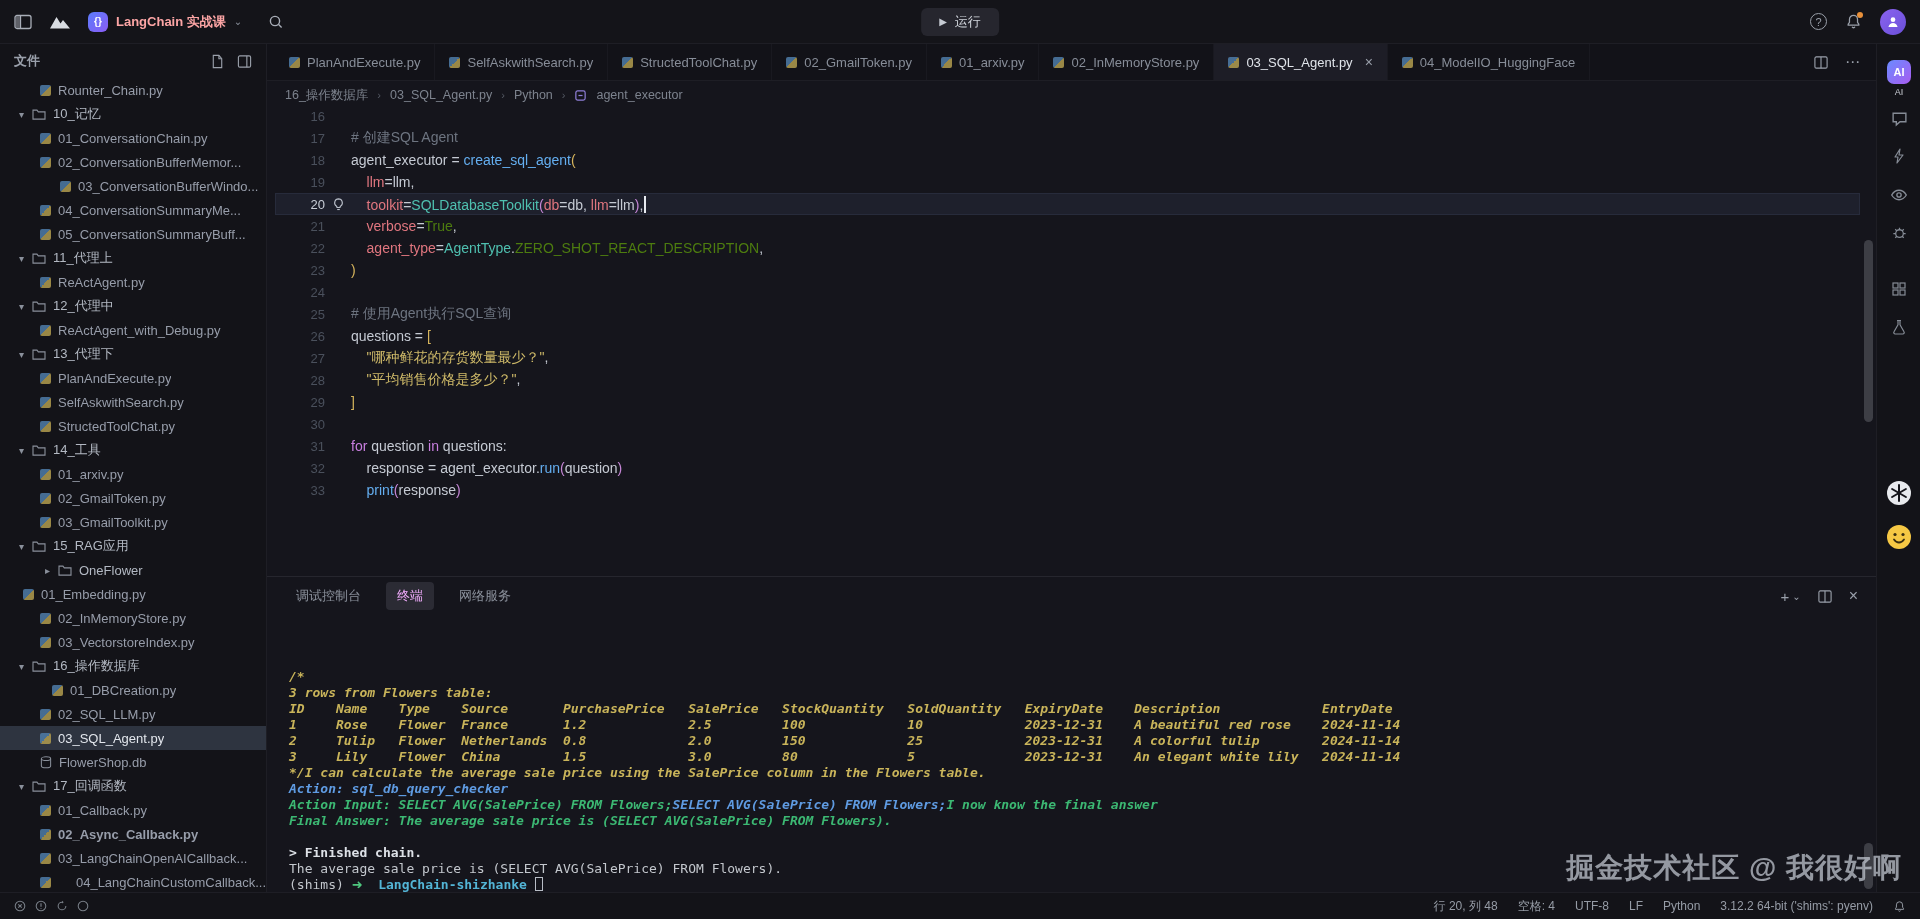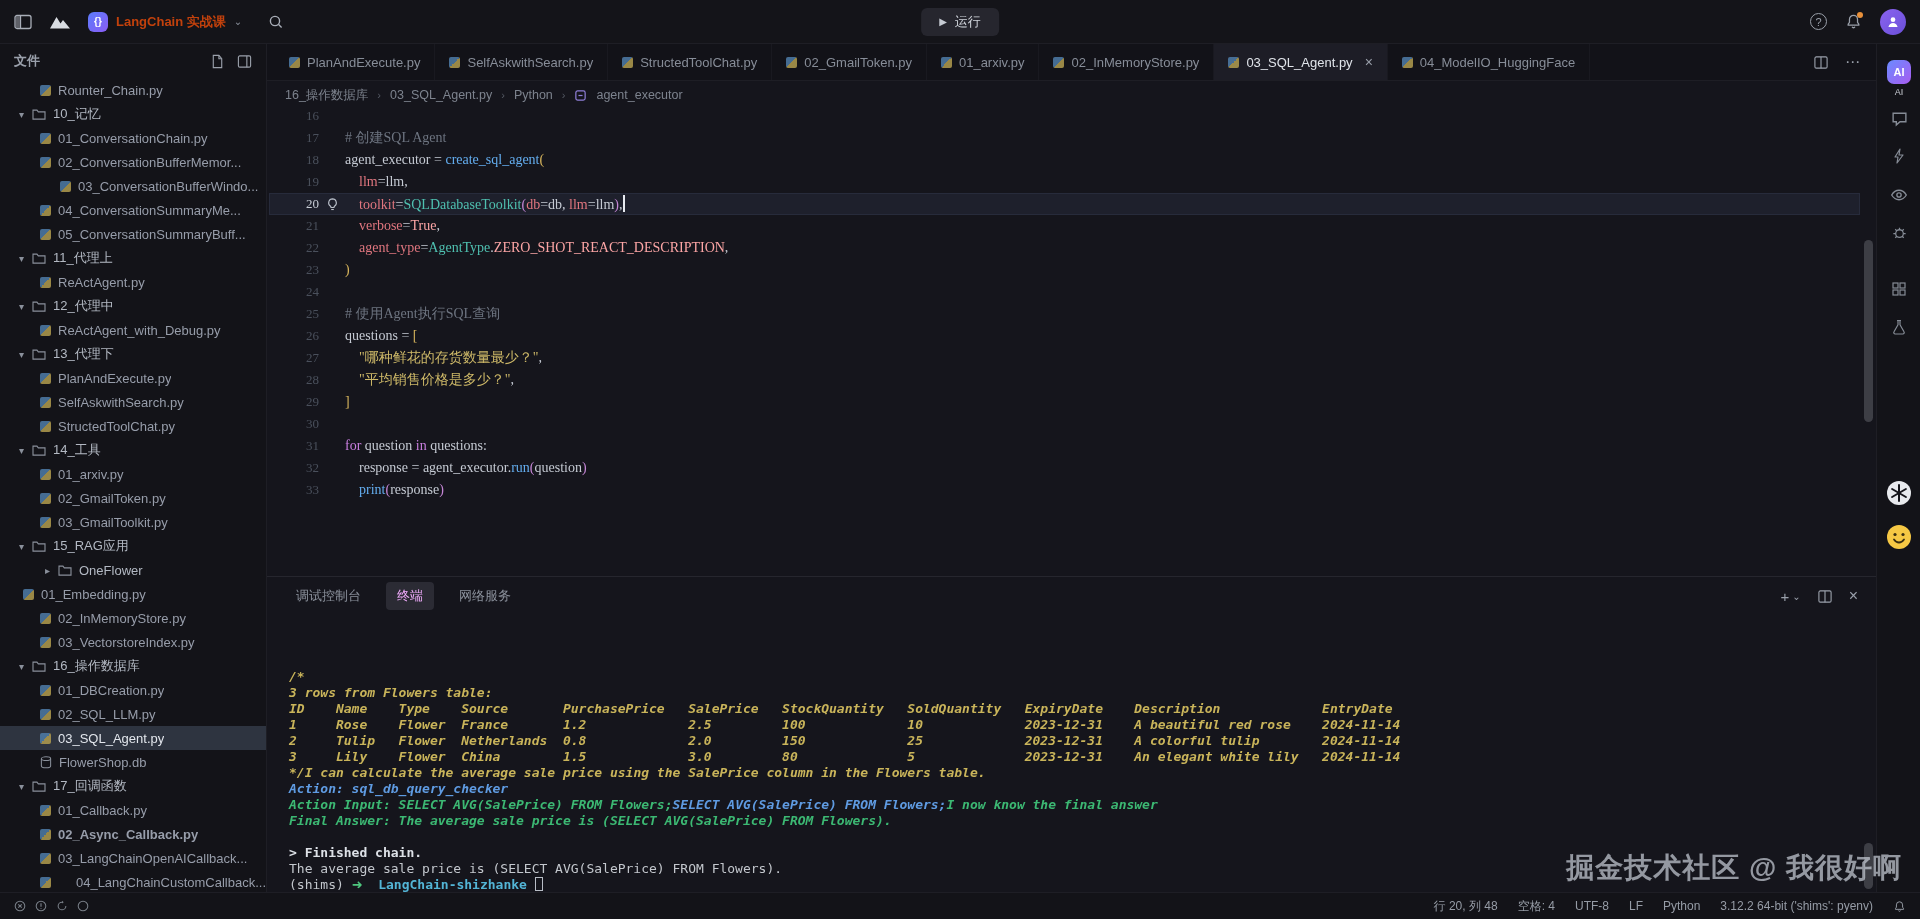--- a/index.html
+++ b/index.html
@@ -7,21 +7,21 @@
     font-family:"Liberation Sans","DejaVu Sans",sans-serif;color:#c5cad3}
   svg{display:block}
 
   
   #topbar{position:absolute;top:0;left:0;right:0;height:44px;background:#141419;
     border-bottom:1px solid #1e1e25;display:flex;align-items:center;padding:0 14px;z-index:6}
   .tb-left{display:flex;align-items:center;gap:16px}
   .proj-badge{display:flex;align-items:center;gap:8px}
   .proj-ic{width:20px;height:20px;border-radius:6px;background:linear-gradient(135deg,#5b7cfa,#8a5cf6);
     display:flex;align-items:center;justify-content:center;color:#fff;font-size:10px;font-weight:bold}
-  .proj-name{font-size:13px;font-weight:bold;color:#c2410c}
+  .proj-name{font-size:13px;font-weight:bold;color:#fca5a5}
   .tb-caret{color:#8b919c;font-size:10px}
   #run-btn{position:absolute;left:50%;transform:translateX(-50%);height:28px;background:#26262e;
     border-radius:6px;display:flex;align-items:center;gap:8px;padding:0 18px;color:#d0d4db;font-size:13px;cursor:pointer}
   #run-btn .play{font-size:10px;color:#c6cbd3}
   .tb-right{margin-left:auto;display:flex;align-items:center;gap:18px}
   .help-circle{width:17px;height:17px;border:1.4px solid #9aa0aa;border-radius:50%;display:flex;
     align-items:center;justify-content:center;font-size:11px;color:#9aa0aa}
   .bell-wrap{position:relative}
   .bell-dot{position:absolute;top:-1px;right:-1px;width:6px;height:6px;border-radius:50%;background:#e8903a}
   .avatar{width:26px;height:26px;border-radius:50%;background:linear-gradient(135deg,#8a63f0,#6a4fd8);
@@ -58,31 +58,31 @@
   .tab .close{margin-left:5px;font-size:14px;color:#9aa0ab}
   .tab-actions{position:absolute;right:0;top:0;bottom:0;display:flex;align-items:center;gap:16px;
     padding:0 16px;background:#121218;color:#9aa0ab}
   #breadcrumb{height:28px;flex:none;display:flex;align-items:center;gap:9px;padding:0 18px;
     font-size:12.5px;color:#7d838e}
   .bc-sep{color:#555a64;font-size:11px}
   .bc-item{cursor:pointer}
 
   
   #editor{flex:1;position:relative;overflow:hidden}
-  #code-lines{position:absolute;top:-4px;left:2px;right:16px;
-    font-family:Liberation Serif, serif;font-size:14px}
+  #code-lines{position:absolute;top:-4px;left:8px;right:16px;
+    font-family:Liberation Sans, sans-serif;font-size:14px}
   .cl{display:flex;height:22px;align-items:center;position:relative}
   .cl .gut{width:50px;flex:none;text-align:right;color:#4a505c;font-size:13px}
   .cl .marg{width:26px;flex:none;display:flex;justify-content:center}
   .cl .code{white-space:pre;flex:1}
   .cl.active{background:rgba(115,135,190,.10);box-shadow:inset 0 0 0 1px rgba(125,145,200,.10)}
   .cl.active .gut{color:#c8cdd6}
   .caret{display:inline-block;width:2px;height:17px;background:#e7eaf0;vertical-align:-3px;margin-left:1px}
   .c-com{color:#6d7480}.c-def{color:#c5cad3}.c-fn{color:#64aef0}.c-cls{color:#4fc0b0}
-  .c-kw{color:#c97fe0}.c-str{color:#ceb968}.c-num{color:#fca5a5}.c-par{color:#e0767f}
+  .c-kw{color:#c97fe0}.c-str{color:#ceb968}.c-num{color:#4d7c0f}.c-par{color:#e0767f}
   .c-op{color:#c5cad3}.c-brk{color:#d6b45c}.c-brk2{color:#c586d6}
   .scroll-v{position:absolute;right:3px;width:9px;border-radius:5px;background:rgba(125,128,138,.38)}
 
   
   #panel{height:316px;flex:none;border-top:1px solid #26262e;background:#15151c;display:flex;
     flex-direction:column;position:relative}
   .panel-head{height:38px;flex:none;display:flex;align-items:center;gap:14px;padding:0 18px;
     font-size:13px;color:#8b919c}
   .ptab{padding:5px 11px;border-radius:4px;cursor:pointer}
   .ptab.active{background:#2b2b34;color:#f0abfc}
@@ -360,21 +360,21 @@
         </div>
         <div class="trow" style="padding-left: 14px;">
           <span class="chev">▾</span>
           <span class="ic">
             <svg width="14" height="12" viewBox="0 0 16 14">
               <path d="M1 2.5h4.6l1.6 2H15v8.5H1z" fill="none" stroke="#8a909b" stroke-width="1.3"></path>
             </svg>
           </span>
           <span class="tlabel f">16_操作数据库</span>
         </div>
-        <div class="trow" style="padding-left: 40px;">
+        <div class="trow" style="padding-left: 40px; margin-left: 12px;">
           <span class="ic">
             <span class="ic-py"></span>
           </span>
           <span class="tlabel">01_DBCreation.py</span>
         </div>
         <div class="trow" style="padding-left: 40px;">
           <span class="ic">
             <span class="ic-py"></span>
           </span>
           <span class="tlabel">02_SQL_LLM.py</span>

